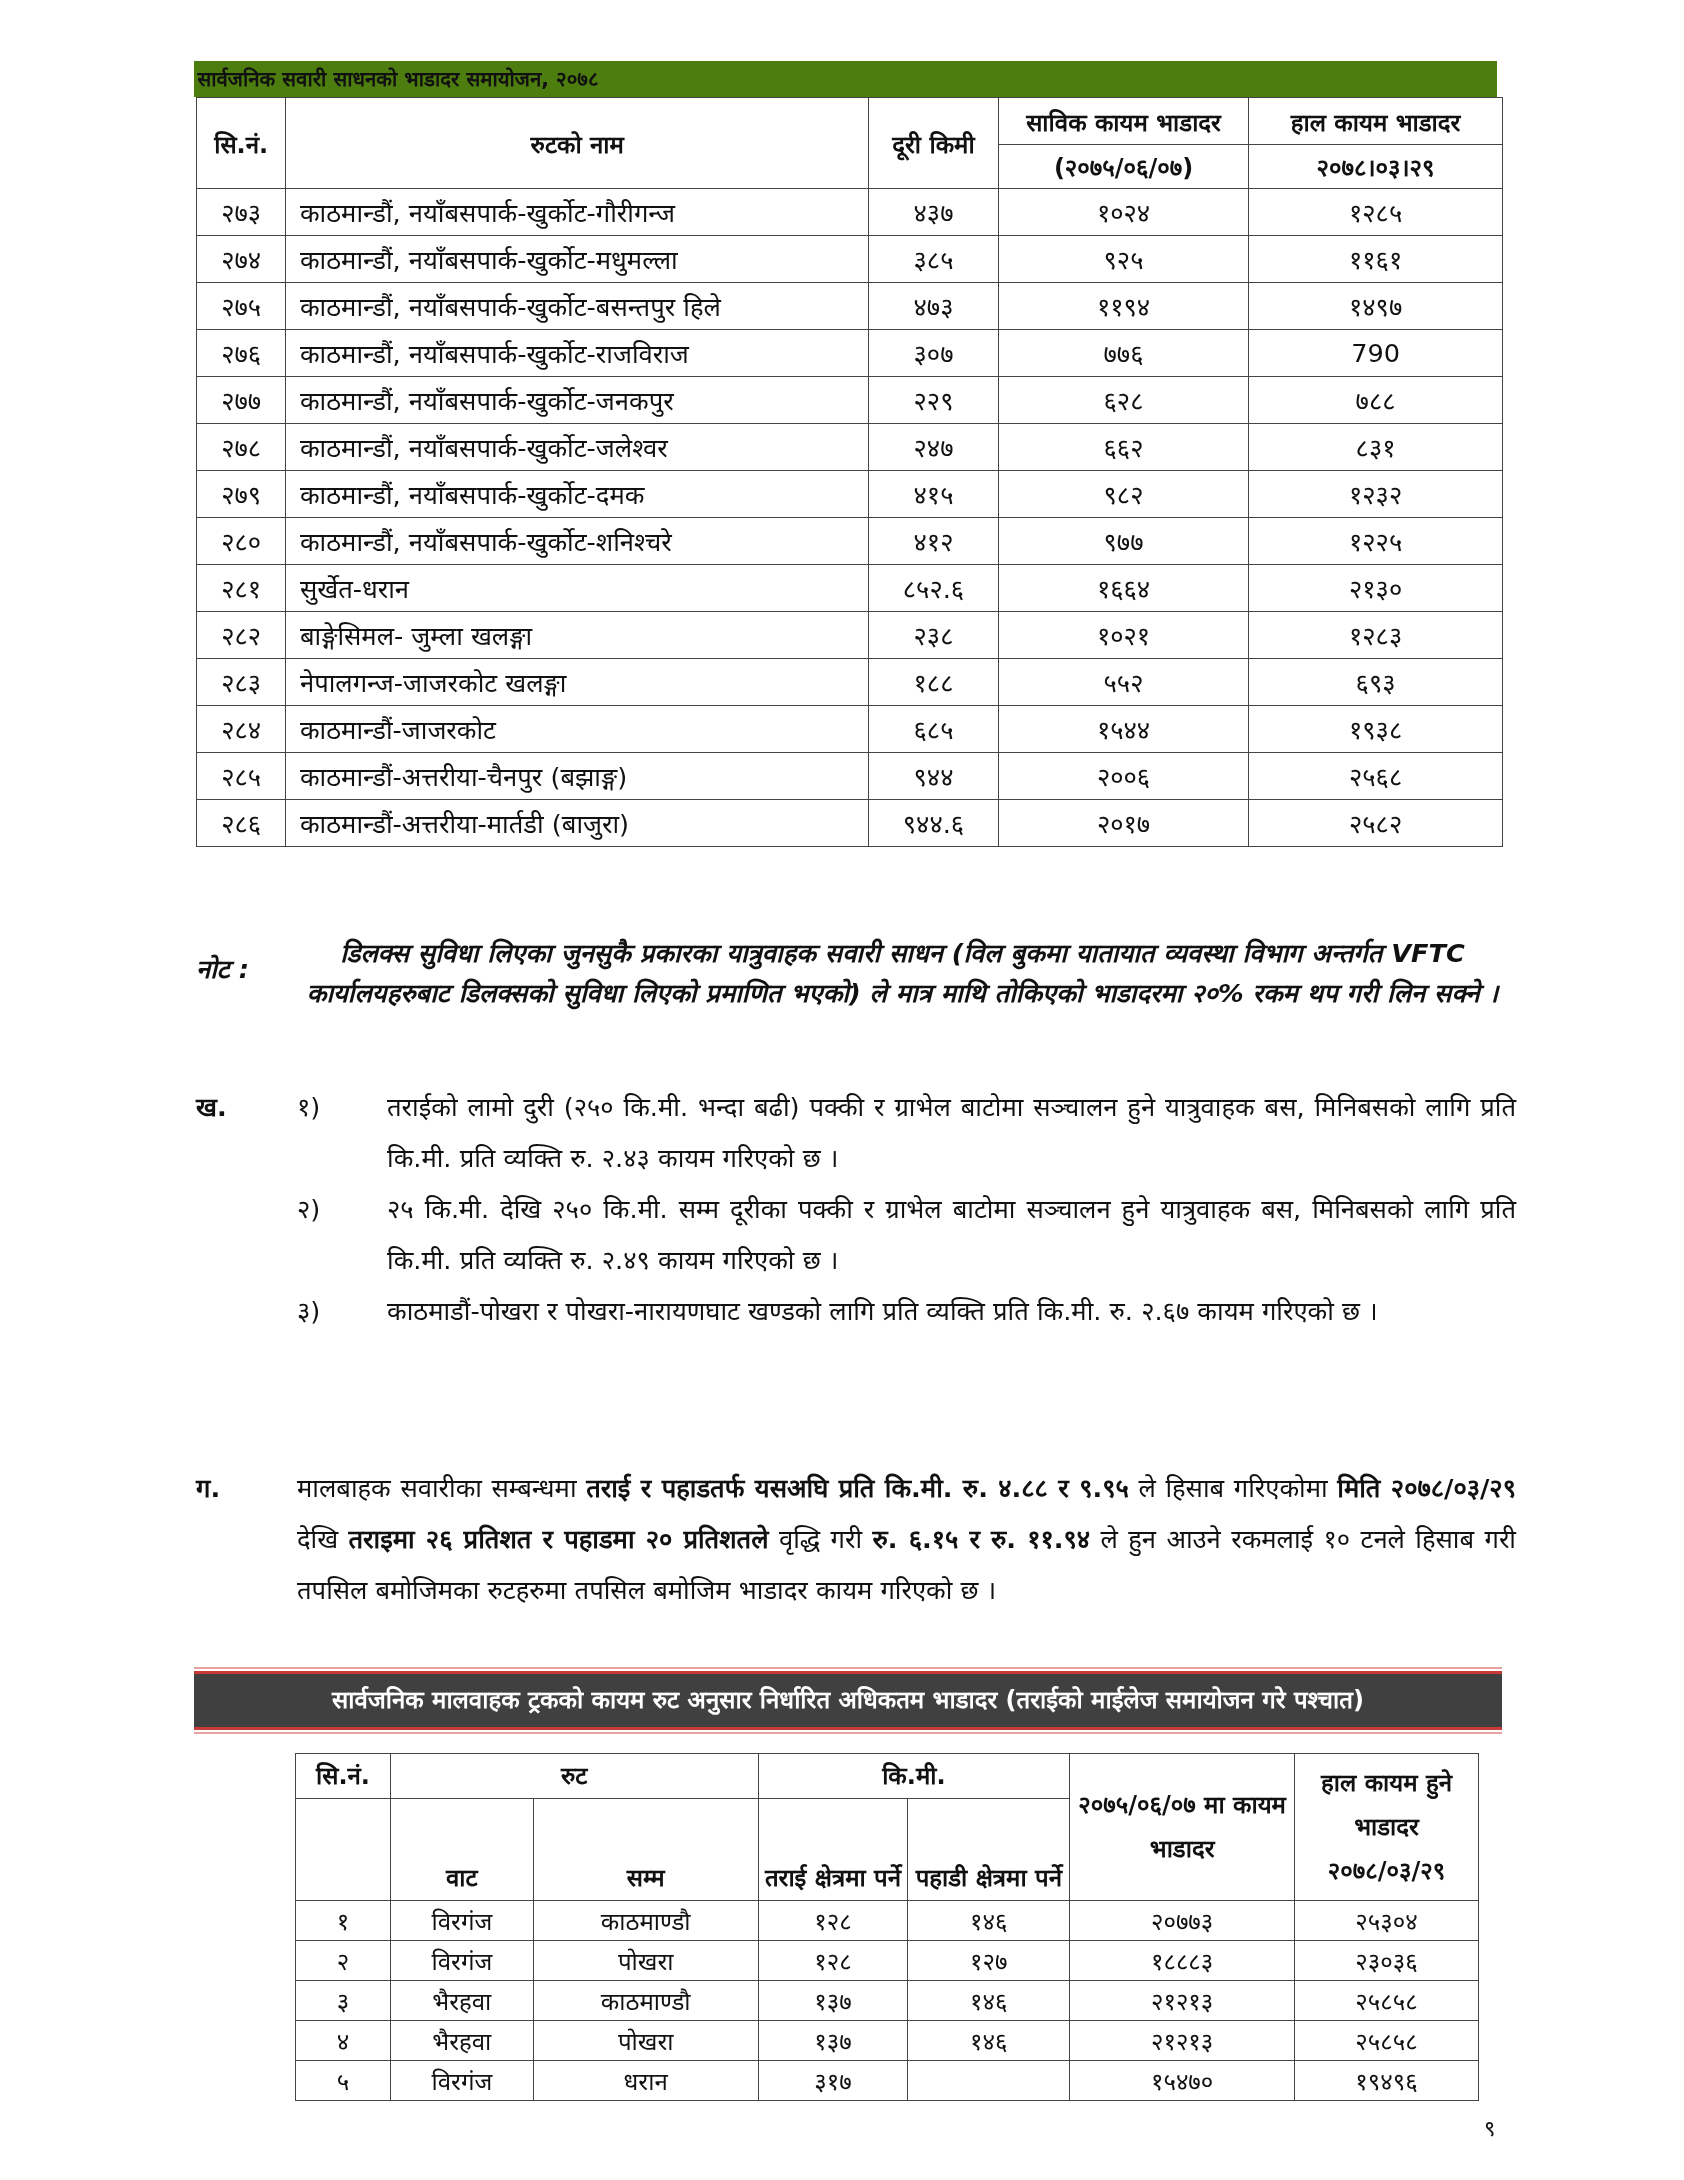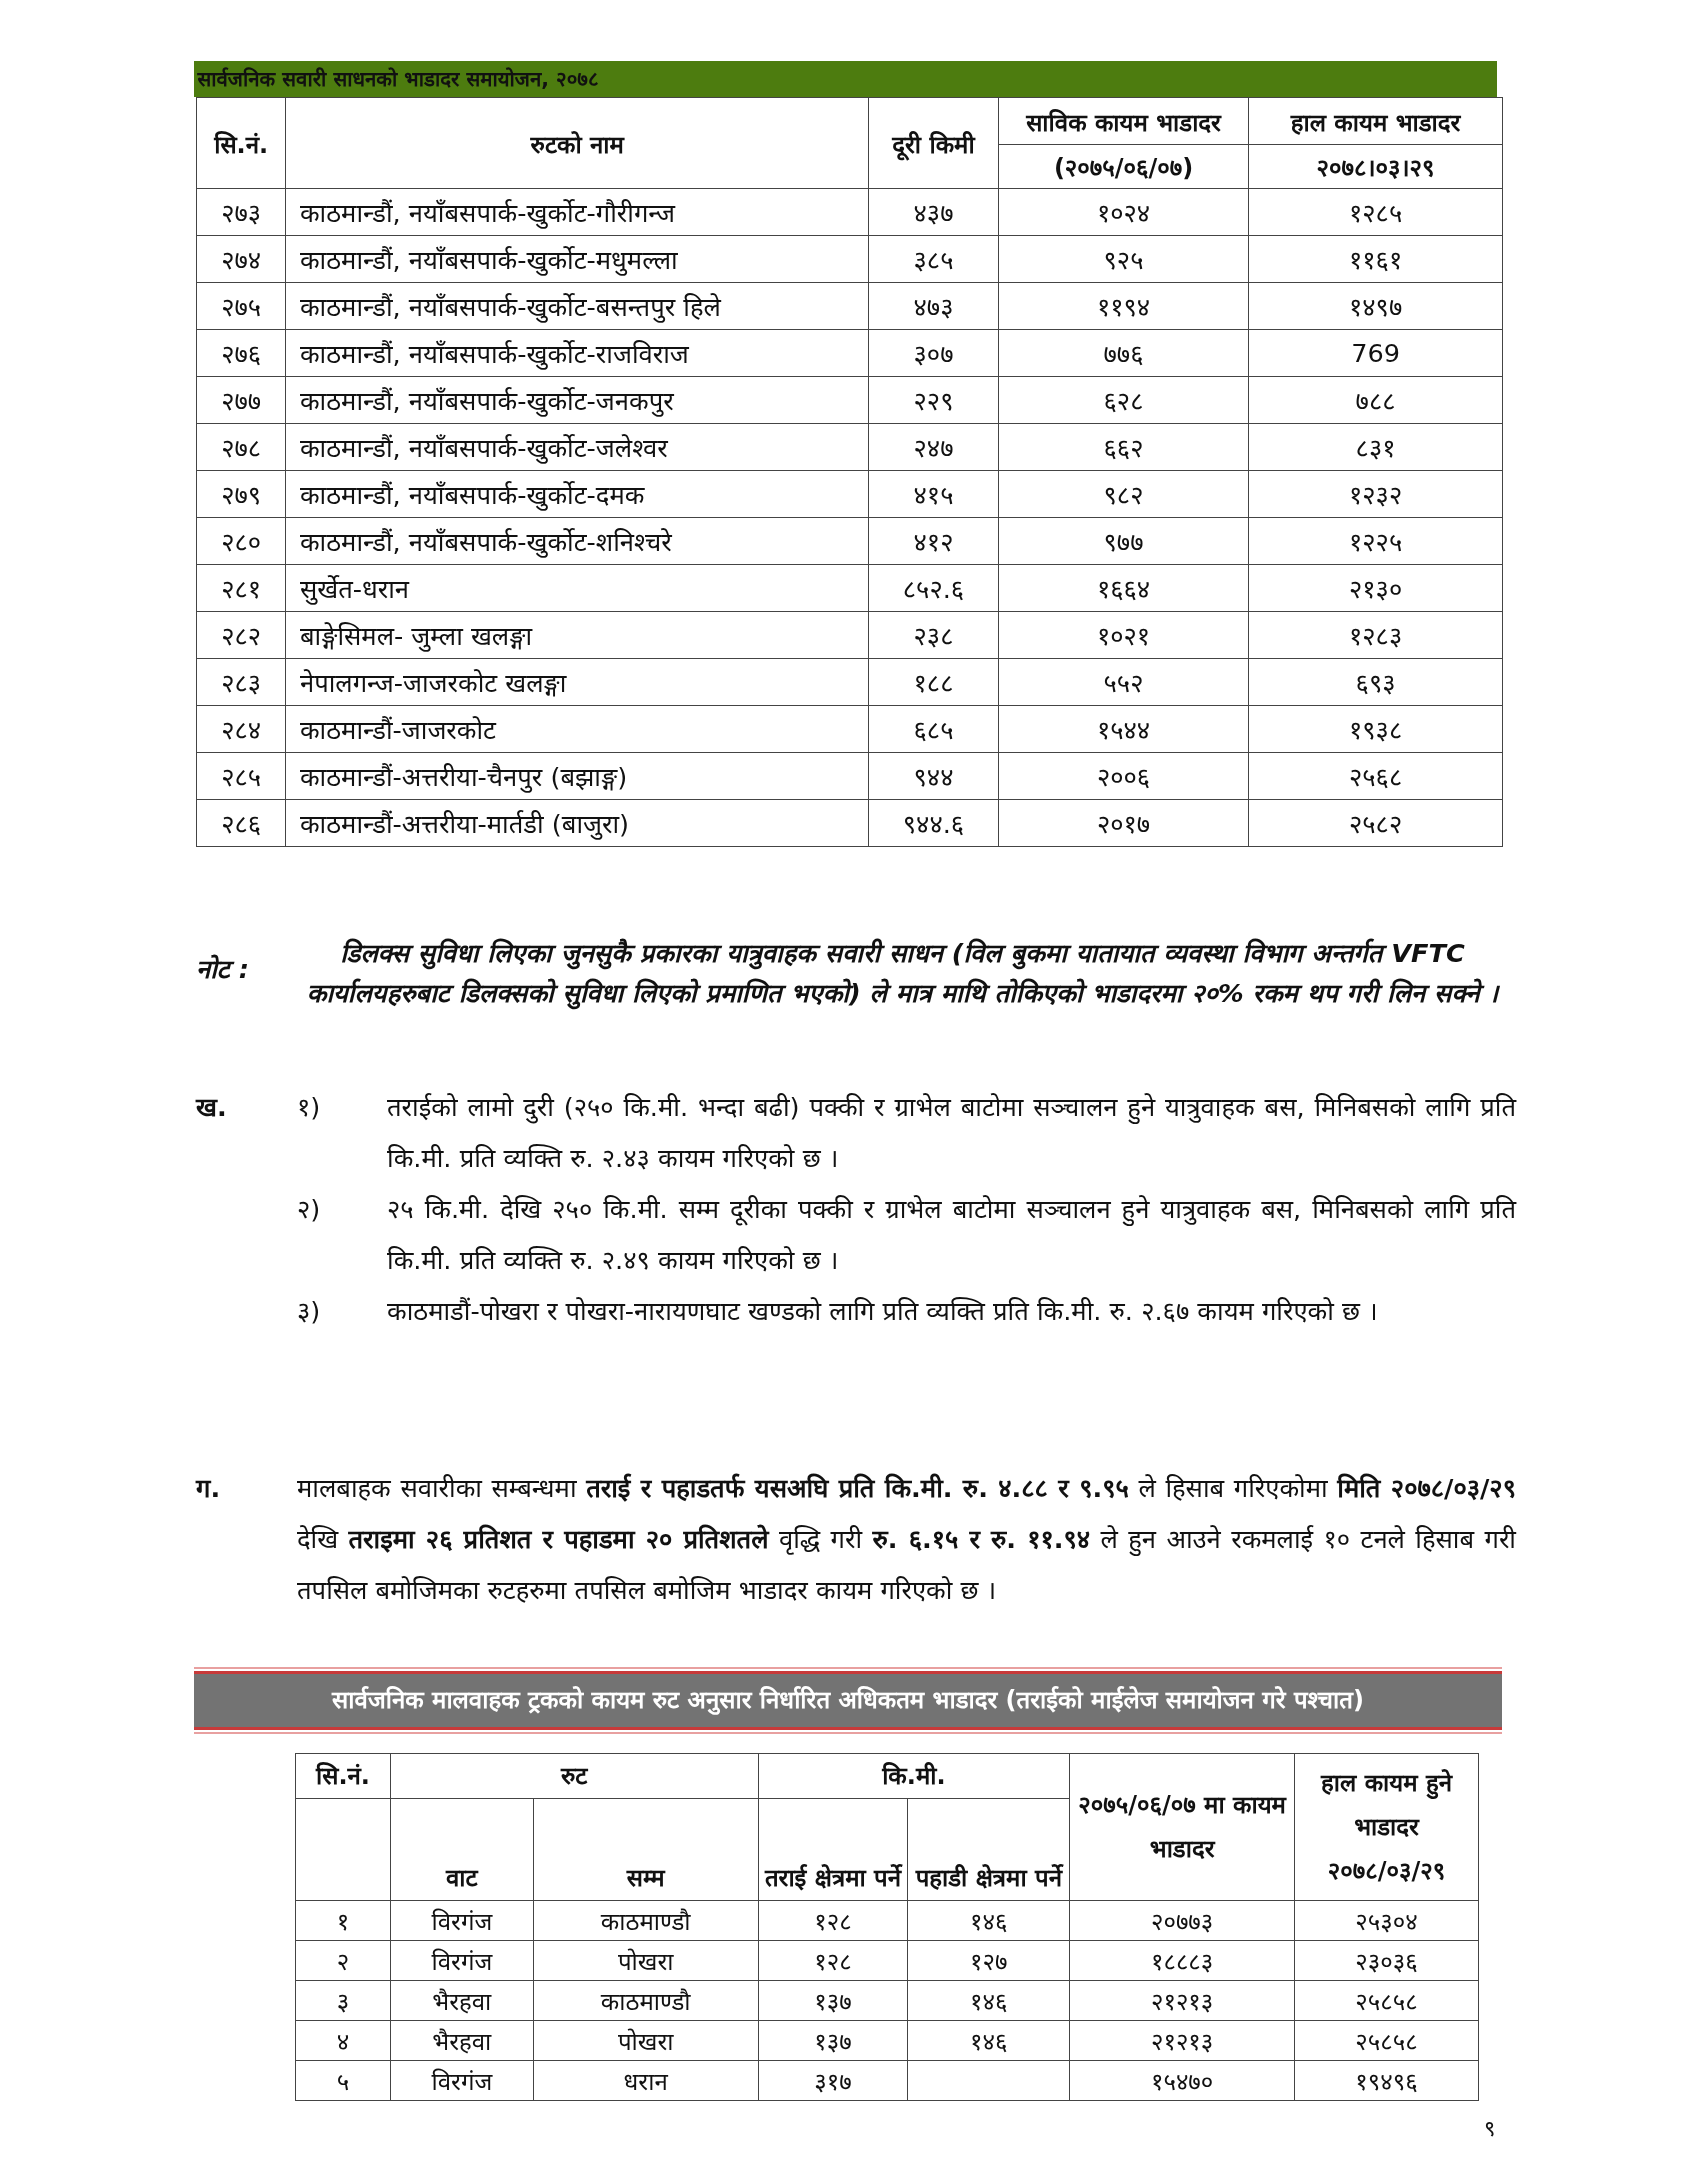--- a/index.html
+++ b/index.html
@@ -29,21 +29,21 @@
   .sec { position: absolute; left: 196px; width: 1320px; font-size: 25.6px; line-height: 51px; }
   .sec .letter { position: absolute; left: 0; top: 0; font-weight: bold; }
   .sec .head { margin-left: 101px; font-weight: bold; }
   .item { position: relative; margin-left: 101px; }
   .item .num { position: absolute; left: 0; top: 0; }
   .item .txt { margin-left: 90px; text-align: justify; }
   .sec-g .txt { margin-left: 101px; text-align: justify; }
   .b { font-weight: bold; }
   .banner {
     position: absolute; left: 194px; top: 1671px; width: 1308px; height: 53px;
-    background: #737373; color: #ffffff; font-size: 24px; font-weight: bold;
+    background: #404040; color: #ffffff; font-size: 24px; font-weight: bold;
     text-align: center; line-height: 53px;
     border-top: 3.4px solid #c83a3a; border-bottom: 3.4px solid #c83a3a;
   }
   .banner::before, .banner::after {
     content: ""; position: absolute; left: 0; right: 0; height: 1.7px; background: #e8a0a0;
   }
   .banner::before { top: -6.8px; }
   .banner::after { bottom: -6.8px; }
   .t2 { left: 295px; top: 1753px; width: 1184px; font-size: 24px; }
   .t2 th { font-weight: bold; font-size: 24px; line-height: 44px; }
@@ -96,21 +96,21 @@
         <td class="name">काठमान्डौं, नयाँबसपार्क-खुर्कोट-बसन्तपुर हिले</td>
         <td>४७३</td>
         <td>११९४</td>
         <td>१४९७</td>
       </tr>
   <tr class="r">
         <td>२७६</td>
         <td class="name">काठमान्डौं, नयाँबसपार्क-खुर्कोट-राजविराज</td>
         <td>३०७</td>
         <td>७७६</td>
-        <td>769</td>
+        <td>790</td>
       </tr>
   <tr class="r">
         <td>२७७</td>
         <td class="name">काठमान्डौं, नयाँबसपार्क-खुर्कोट-जनकपुर</td>
         <td>२२९</td>
         <td>६२८</td>
         <td>७८८</td>
       </tr>
   <tr class="r">
         <td>२७८</td>

